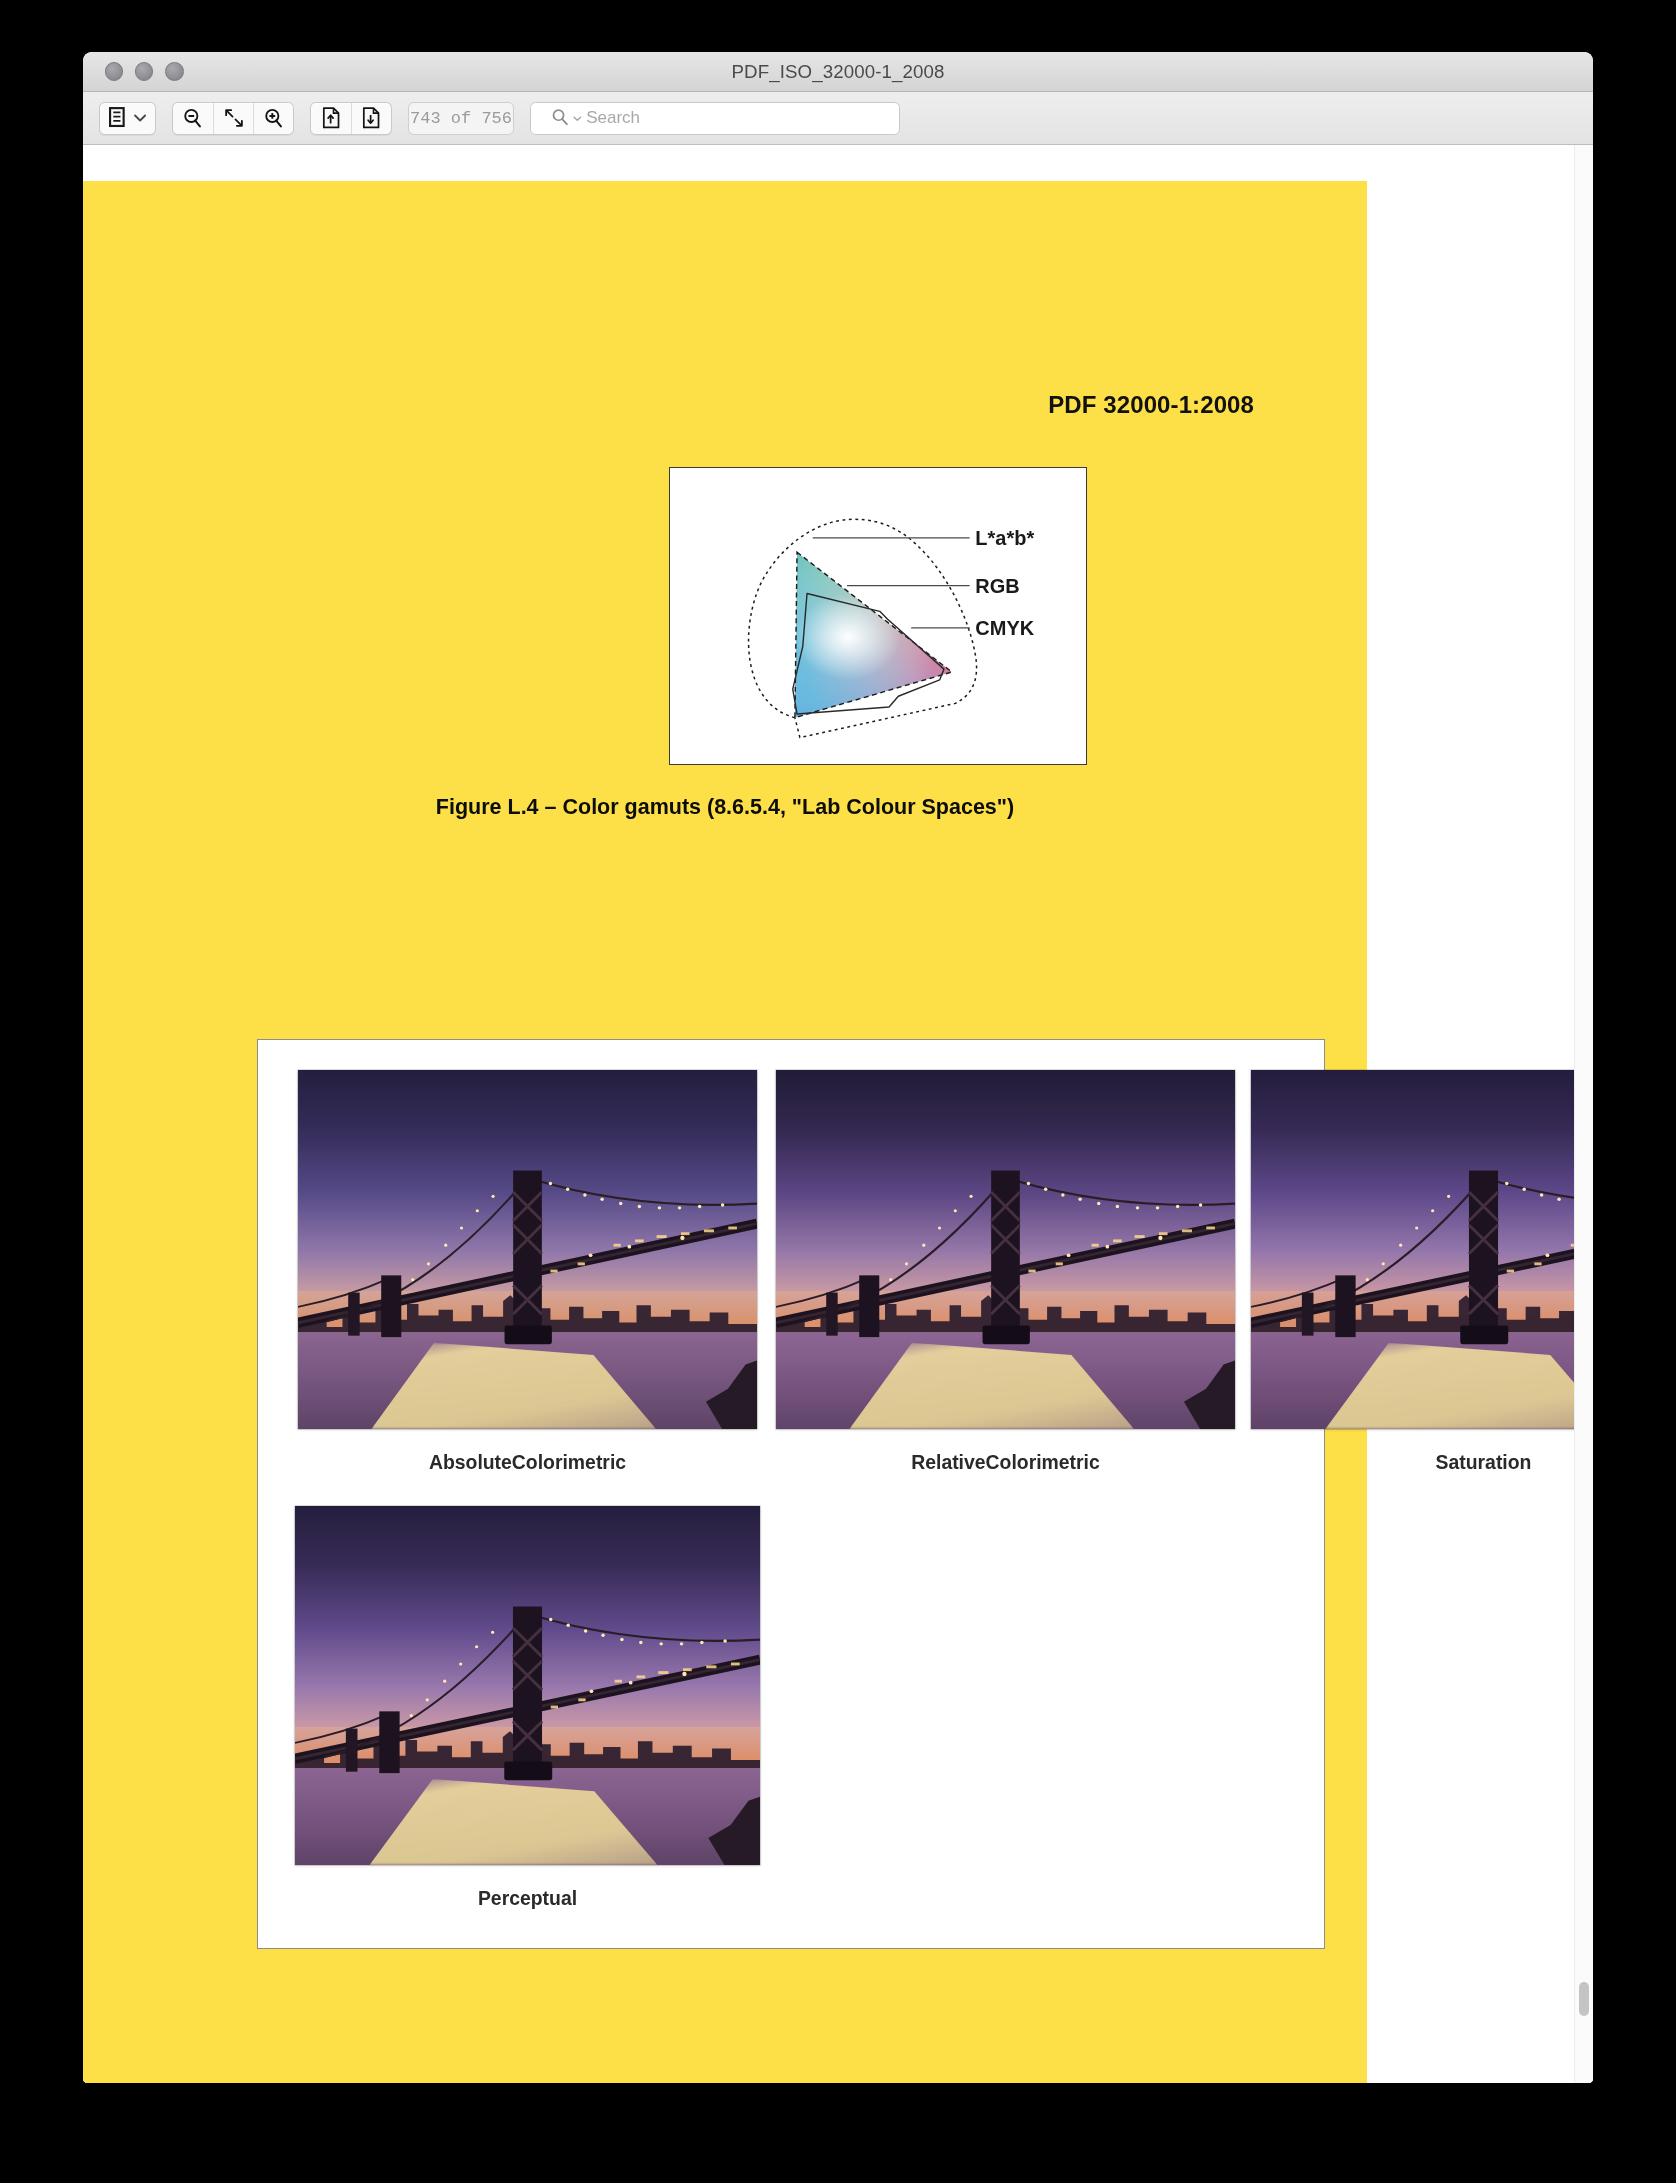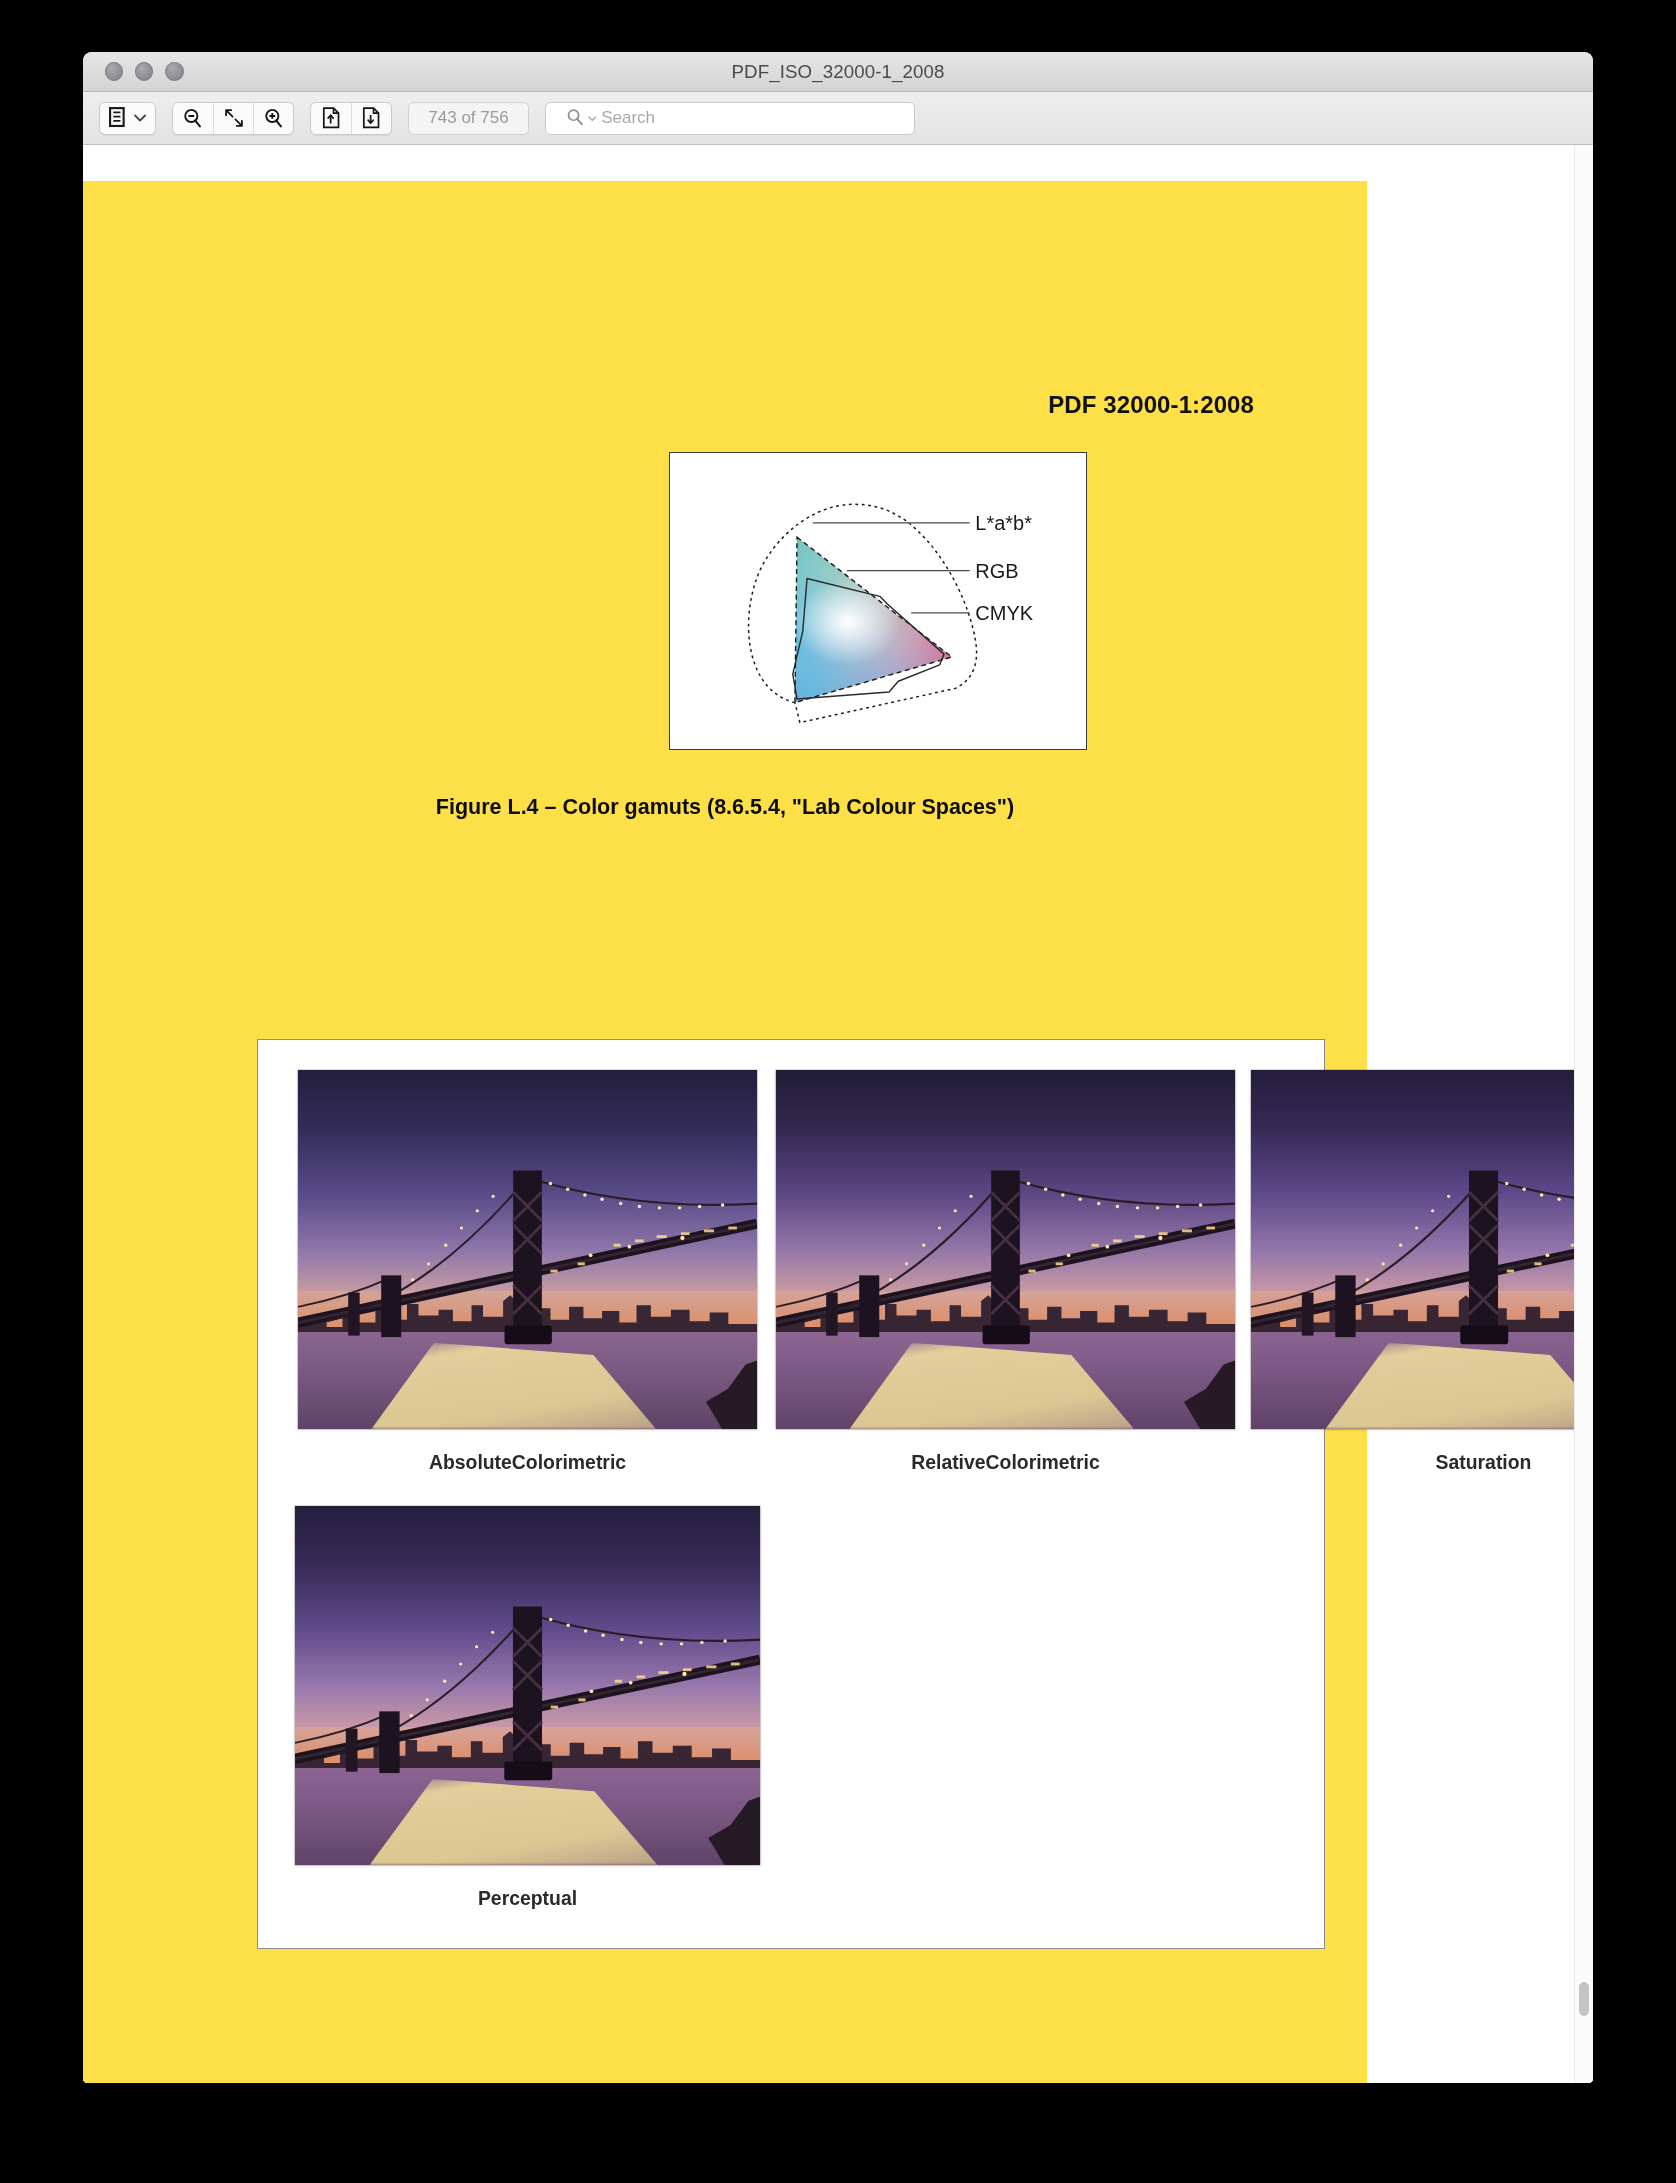--- a/index.html
+++ b/index.html
@@ -59,25 +59,25 @@
     width: 40px; height: 32px;
     display: flex; align-items: center; justify-content: center;
     background: transparent;
     cursor: default;
   }
   .tb-btn + .tb-btn { border-left: 0.7px solid #dcdcdc; }
   .tb-btn.wide { width: 55px; }
   .tb-btn svg { display: block; }
 
   #page-field {
-    width: 121px; height: 33px;
+    width: 106px; height: 33px;
     background: #f4f4f4;
     border: 0.7px solid #cfcfcf; border-radius: 5.7px;
     display: flex; align-items: center; justify-content: center;
-    font-size: 17px; color: #9a9a9a;
+    font-size: 17px; color: #9a9a9a; font-family: Liberation Mono, monospace;
   }
   #search-box {
     width: 370px; height: 33px;
     background: #ffffff;
     border: 0.7px solid #c9c9c9; border-radius: 5.7px;
     display: flex; align-items: center; gap: 4.3px;
     padding: 0 20px;
   }
   #search-ph { font-size: 17px; color: #a8a8a8; }
 
@@ -96,24 +96,25 @@
   }
   #doc-header {
     position: absolute; right: 113px; top: 210px;
     font-size: 24px; font-weight: bold; color: #111;
     letter-spacing: 0.1px;
   }
 
   
   #gamut-box {
     position: absolute;
-    left: 586px; top: 271px;
+    left: 586px; top: 286px;
     width: 418px; height: 298px;
     border: 1.4px solid #3a3a3a;
     background: #fff;
+    font-weight: bold;
   }
   #gamut-box svg { display: block; width: 100%; height: 100%; }
 
   .fig-caption {
     position: absolute;
     width: 100%; text-align: center;
     font-size: 21.5px; font-weight: bold; color: #0d0d0d;
   }
   #cap-l4 { top: 614px; }
   #cap-l5 { top: 1839px; }

